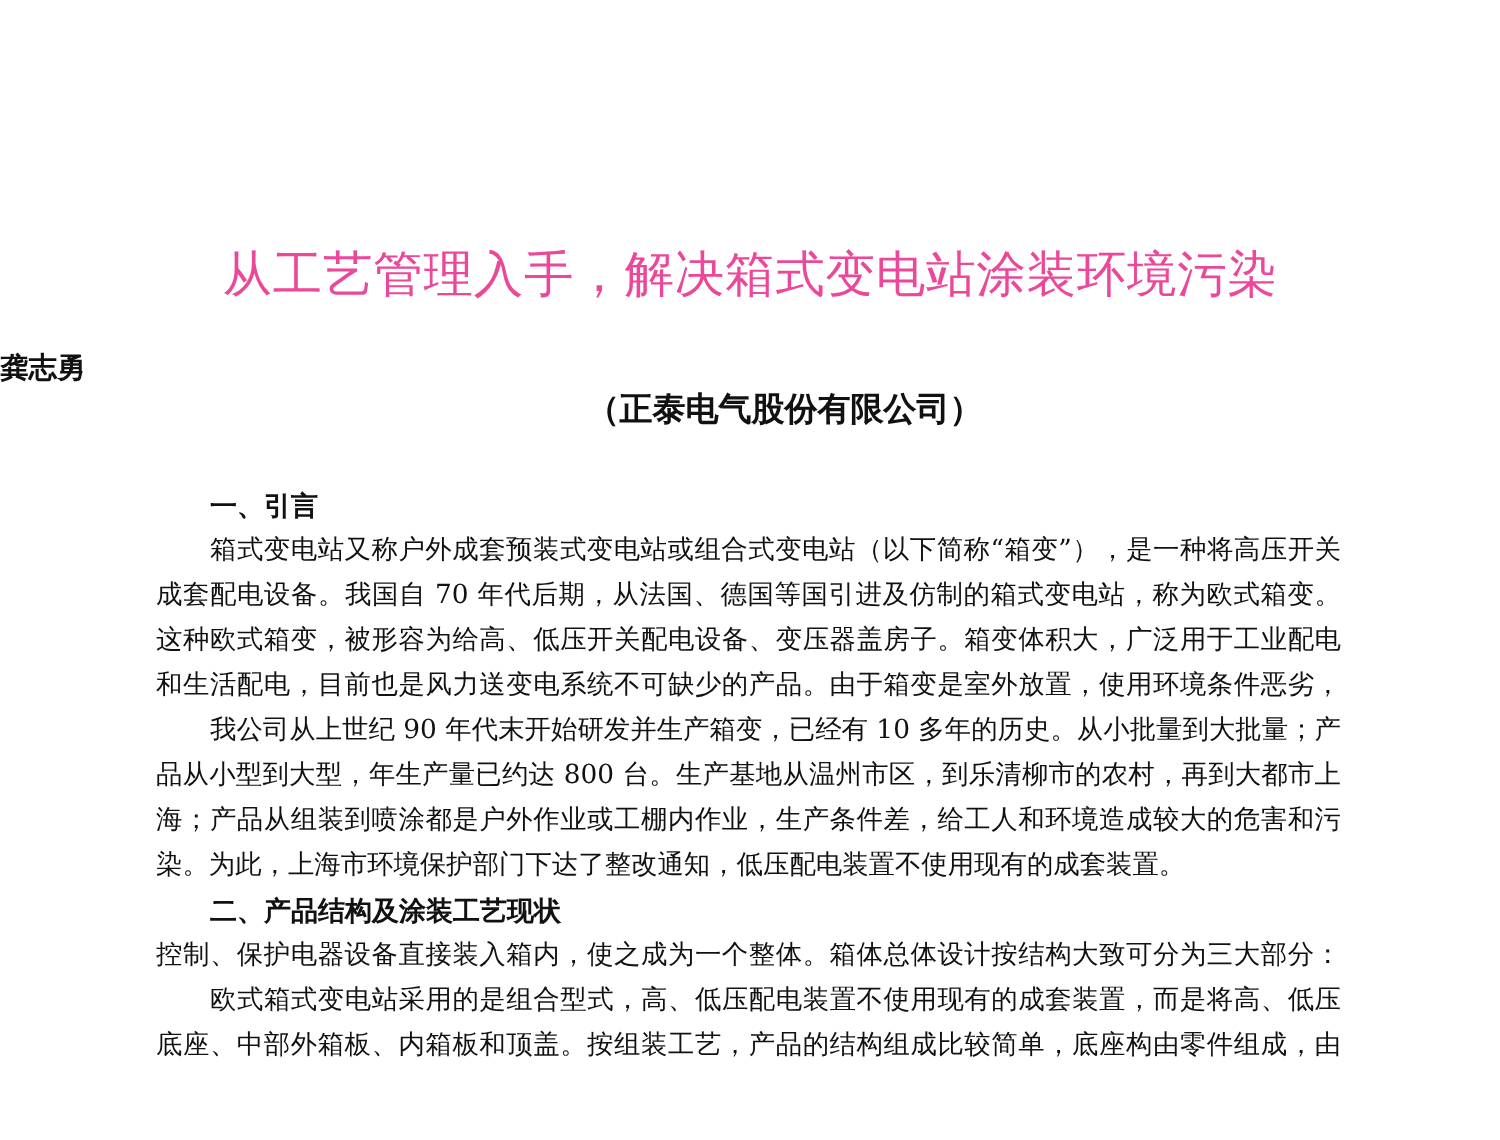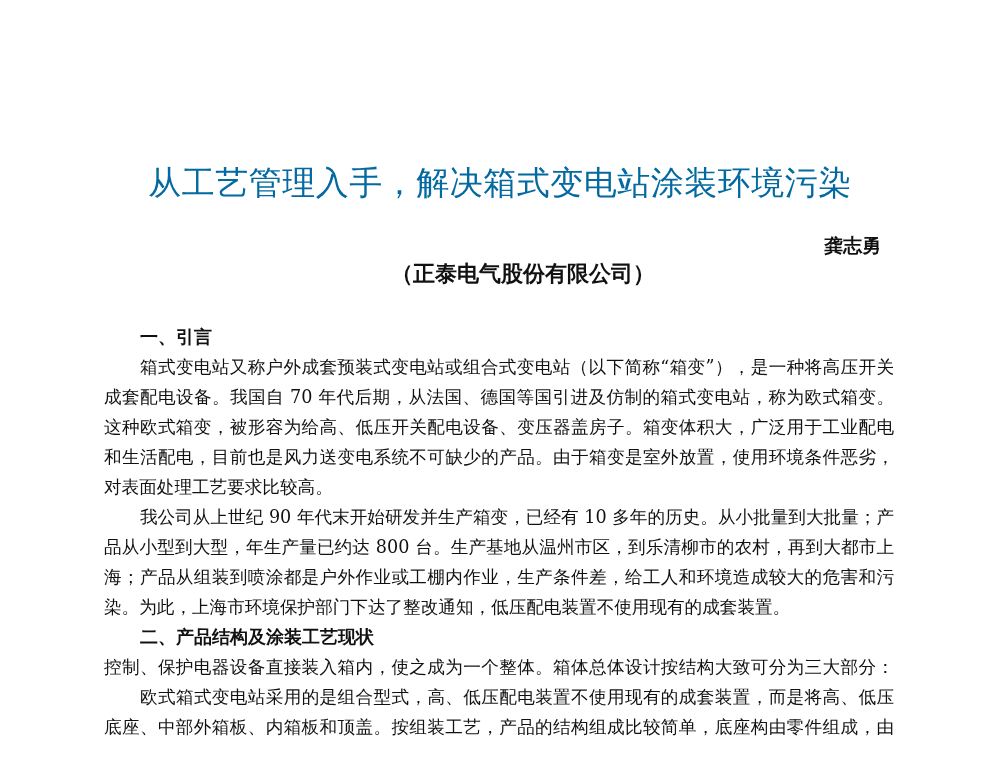--- a/index.html
+++ b/index.html
@@ -23,29 +23,29 @@
   }
   .title {
     position: absolute;
     top: 160px;
     left: 0;
     width: 1000px;
     text-align: center;
     font-family: "DejaVu Sans", "Liberation Sans", sans-serif;
     font-size: 33px;
     letter-spacing: 0.5px;
-    color: #0369a1;
+    color: #ec4899;
     line-height: 46px;
   }
   .author {
     position: absolute;
     top: 232px;
     left: 0;
     width: 881px;
-    text-align: right;
+    text-align: left;
     font-family: "DejaVu Sans", "Liberation Sans", sans-serif;
     font-weight: bold;
     font-size: 19px;
     line-height: 26px;
   }
   .affiliation {
     position: absolute;
     top: 261px;
     left: 0;
     width: 1000px;
@@ -98,21 +98,20 @@
 
   <div class="body">
 
     <div class="heading">一、引言</div>
 
     <div class="para-block">
       <span class="line first">箱式变电站又称户外成套预装式变电站或组合式变电站（以下简称“箱变”），是一种将高压开关</span>
       <span class="line">成套配电设备。我国自 70 年代后期，从法国、德国等国引进及仿制的箱式变电站，称为欧式箱变。</span>
       <span class="line">这种欧式箱变，被形容为给高、低压开关配电设备、变压器盖房子。箱变体积大，广泛用于工业配电</span>
       <span class="line">和生活配电，目前也是风力送变电系统不可缺少的产品。由于箱变是室外放置，使用环境条件恶劣，</span>
-      <span class="line last">对表面处理工艺要求比较高。</span>
     </div>
 
     <div class="para-block">
       <span class="line first">我公司从上世纪 90 年代末开始研发并生产箱变，已经有 10 多年的历史。从小批量到大批量；产</span>
       <span class="line">品从小型到大型，年生产量已约达 800 台。生产基地从温州市区，到乐清柳市的农村，再到大都市上</span>
       <span class="line">海；产品从组装到喷涂都是户外作业或工棚内作业，生产条件差，给工人和环境造成较大的危害和污</span>
       <span class="line last">染。为此，上海市环境保护部门下达了整改通知，低压配电装置不使用现有的成套装置。</span>
     </div>
 
     <div class="heading">二、产品结构及涂装工艺现状</div>

